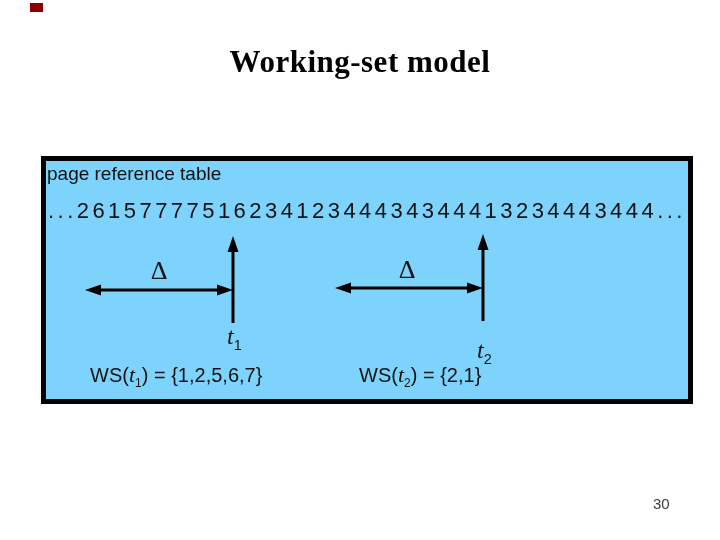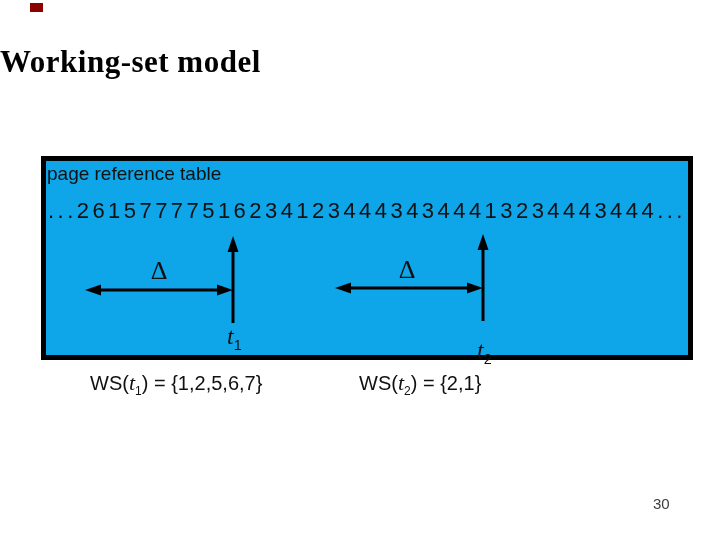--- a/index.html
+++ b/index.html
@@ -22,35 +22,36 @@
     top: 3px;
     width: 13px;
     height: 9px;
   }
   .slide-title {
     position: absolute;
     left: 0;
     right: 0;
     top: 44px;
     margin: 0;
+    text-align: center;
     font-family: "Liberation Serif", serif;
     font-weight: 700;
     font-size: 31px;
     letter-spacing: 0.5px;
     color: #000;
   }
   .diagram-box {
     position: absolute;
     left: 41px;
     top: 156px;
     width: 652px;
-    height: 204px;
+    height: 248px;
     border: 5px solid #000;
     box-sizing: border-box;
-    background: #0ea5e9;
+    background: #7dd3fc;
   }
   .prt-label {
     position: absolute;
     left: 1px;
     top: 2px;
     font-size: 19px;
     letter-spacing: 0px;
     white-space: nowrap;
     color: #111;
   }
@@ -101,21 +102,20 @@
     font-family: "Liberation Sans", sans-serif;
     vertical-align: sub;
   }
   .ws-eq {
     position: absolute;
     top: 202px;
     font-size: 20px;
     line-height: 24px;
     white-space: nowrap;
     color: #111;
-    margin-top: 8px;
   }
   .ws-eq .tvar {
     font-family: "Liberation Serif", serif;
     font-style: italic;
     font-size: 22px;
   }
   .ws-t1 { left: 44px; }
   .ws-t2 { left: 313px; }
   .page-number {
     position: absolute;

